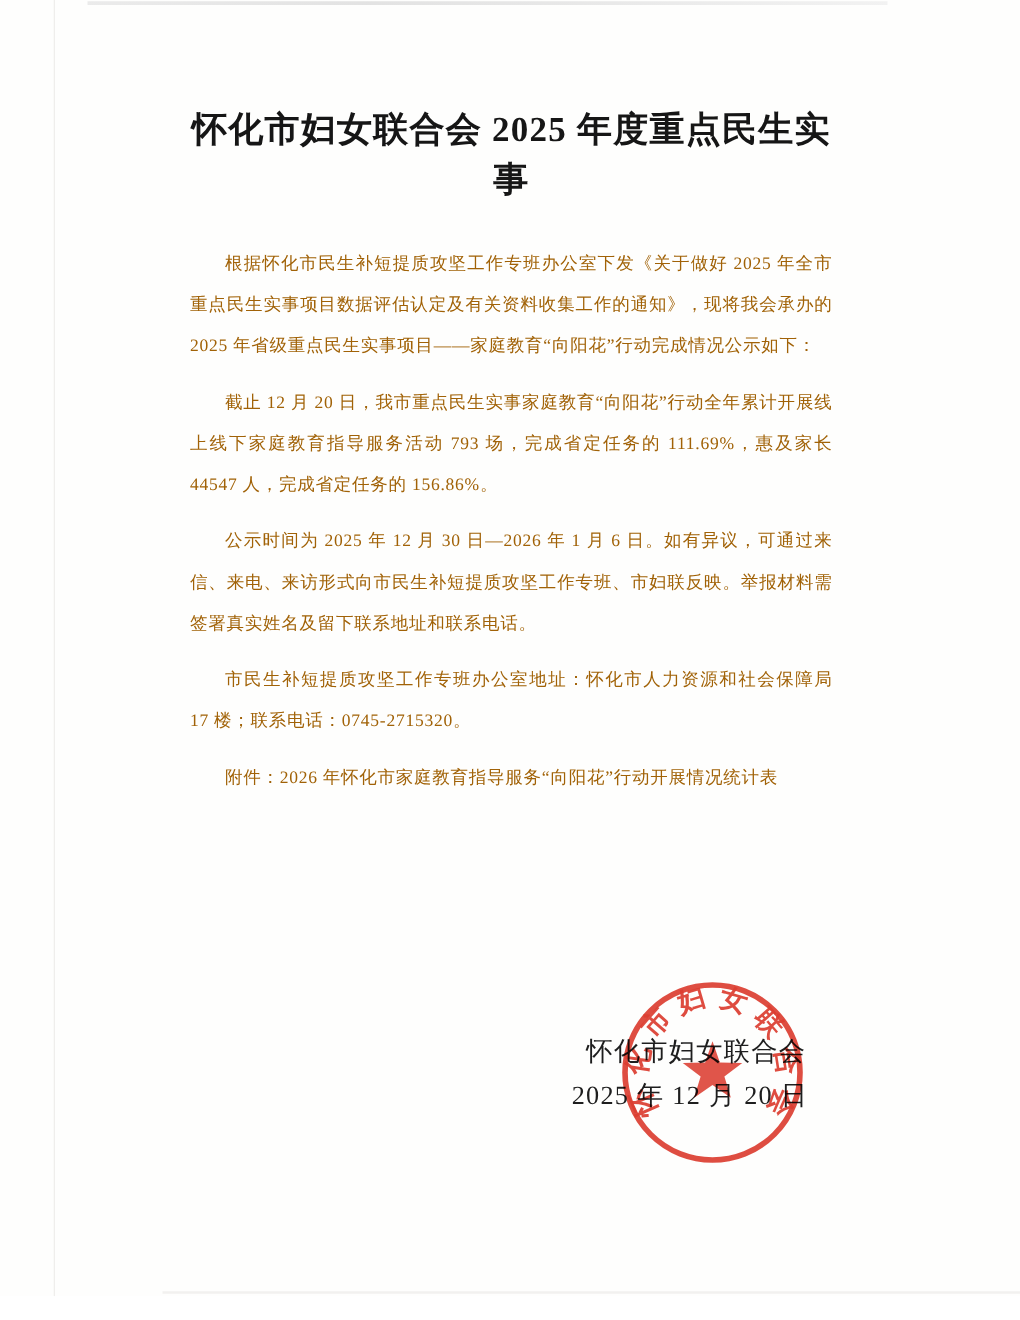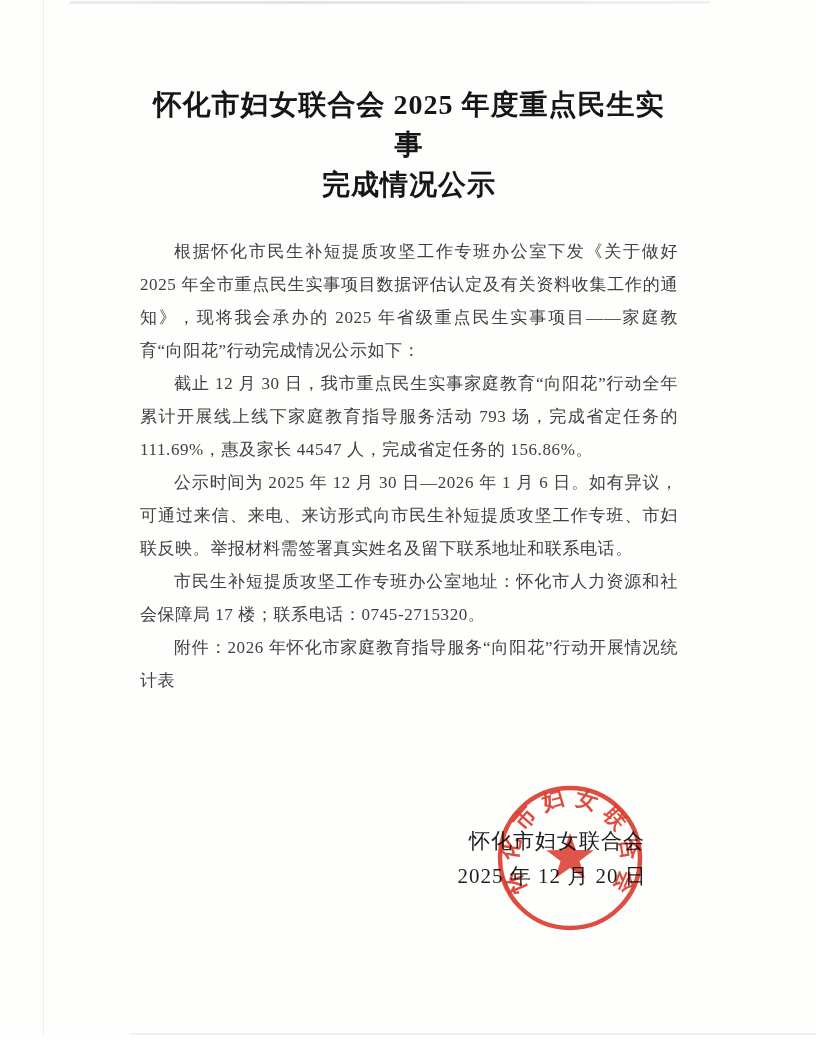--- a/index.html
+++ b/index.html
@@ -47,27 +47,27 @@
     font-weight: bold;
     font-size: 28px;
     line-height: 40px;
     letter-spacing: 1px;
     color: #161616;
   }
   .doc-body {
     margin-top: 30px;
   }
   .doc-body p {
-    margin: 0;
-    font-size: 17px;
+    margin: 12px;
+    font-size: 14px;
     line-height: 33px;
     letter-spacing: 0.6px;
     text-indent: 2em;
     text-align: justify;
-    color: #404040;
+    color: #a16207;
   }
   .signature-org {
     position: absolute;
     left: 437px; top: 827px;
     width: 240px;
     text-align: center;
     font-size: 21px;
     letter-spacing: 1px;
     color: #1e1e1e;
   }
@@ -93,26 +93,25 @@
 
 <div class="page">
 
   <div class="scan-top-line"></div>
   <div class="scan-left-line"></div>
   <div class="scan-bottom-line"></div>
 
   <div class="content">
     <div class="doc-title">
       <div>怀化市妇女联合会 2025 年度重点民生实事</div>
-      <div>完成情况公示</div>
     </div>
 
     <div class="doc-body">
       <p>根据怀化市民生补短提质攻坚工作专班办公室下发《关于做好 2025 年全市重点民生实事项目数据评估认定及有关资料收集工作的通知》，现将我会承办的 2025 年省级重点民生实事项目——家庭教育“向阳花”行动完成情况公示如下：</p>
-      <p>截止 12 月 30 日，我市重点民生实事家庭教育“向阳花”行动全年累计开展线上线下家庭教育指导服务活动 793 场，完成省定任务的 111.69%，惠及家长 44547 人，完成省定任务的 156.86%。</p>
+      <p>截止 12 月 20 日，我市重点民生实事家庭教育“向阳花”行动全年累计开展线上线下家庭教育指导服务活动 793 场，完成省定任务的 111.69%，惠及家长 44547 人，完成省定任务的 156.86%。</p>
       <p>公示时间为 2025 年 12 月 30 日—2026 年 1 月 6 日。如有异议，可通过来信、来电、来访形式向市民生补短提质攻坚工作专班、市妇联反映。举报材料需签署真实姓名及留下联系地址和联系电话。</p>
       <p>市民生补短提质攻坚工作专班办公室地址：怀化市人力资源和社会保障局 17 楼；联系电话：0745-2715320。</p>
       <p>附件：2026 年怀化市家庭教育指导服务“向阳花”行动开展情况统计表</p>
     </div>
   </div>
 
   <div class="signature-org">怀化市妇女联合会</div>
   <div class="signature-date">2025 年 12 月 20 日</div>
 
   <svg class="seal" viewBox="0 0 168 168" xmlns="http://www.w3.org/2000/svg">

